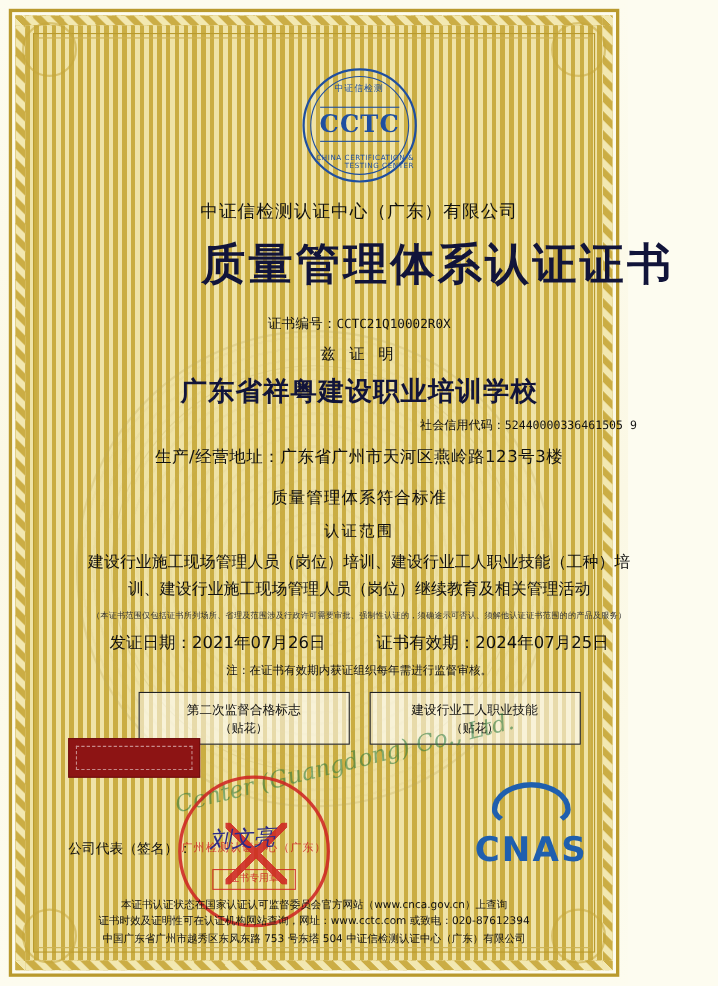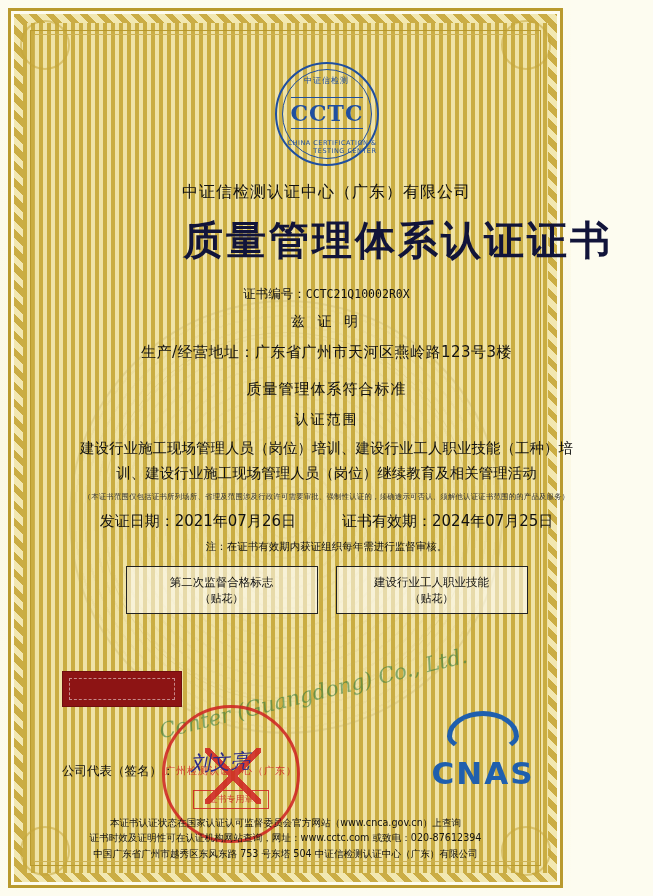--- a/index.html
+++ b/index.html
@@ -236,21 +236,25 @@
     <div class="org">中证信检测认证中心（广东）有限公司</div>
 
     <div class="title">质量管理体系认证证书</div>
 
     <div class="certno">
       <span>证书编号：</span><span class="num">CCTC21Q10002R0X</span>
     </div>
 
     <div class="hereby">兹 证 明</div>
 
-
+    <div class="company">广东省祥粤建设职业培训学校</div>
+
+    <div class="credit">
+      <span>社会信用代码：</span><span class="code">52440000336461505 9</span>
+    </div>
 
 
     <div class="addr">
       <span>生产/经营地址：</span><span>广东省广州市天河区燕岭路123号3楼</span>
     </div>
 
     <div class="std-label">质量管理体系符合标准</div>
 
     <div class="scope-label">认证范围</div>
     <div class="scope-text">建设行业施工现场管理人员（岗位）培训、建设行业工人职业技能（工种）培训、建设行业施工现场管理人员（岗位）继续教育及相关管理活动</div>

